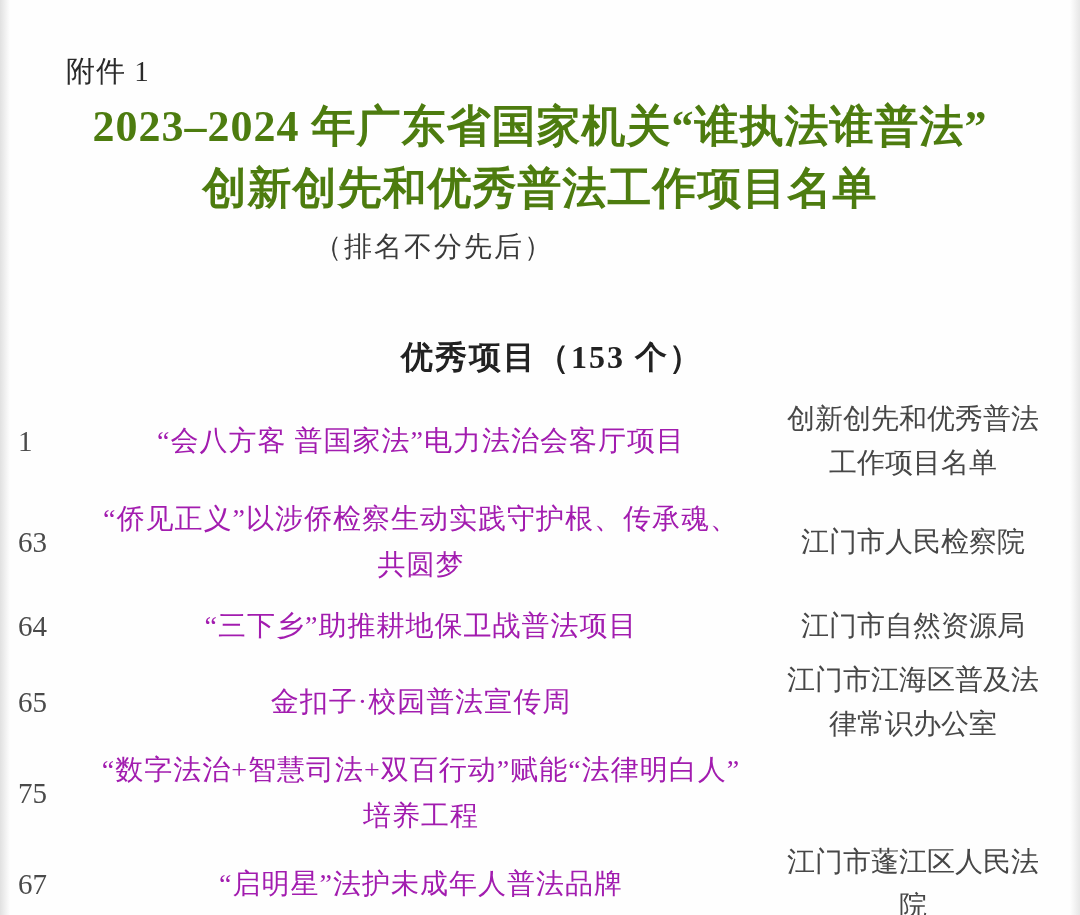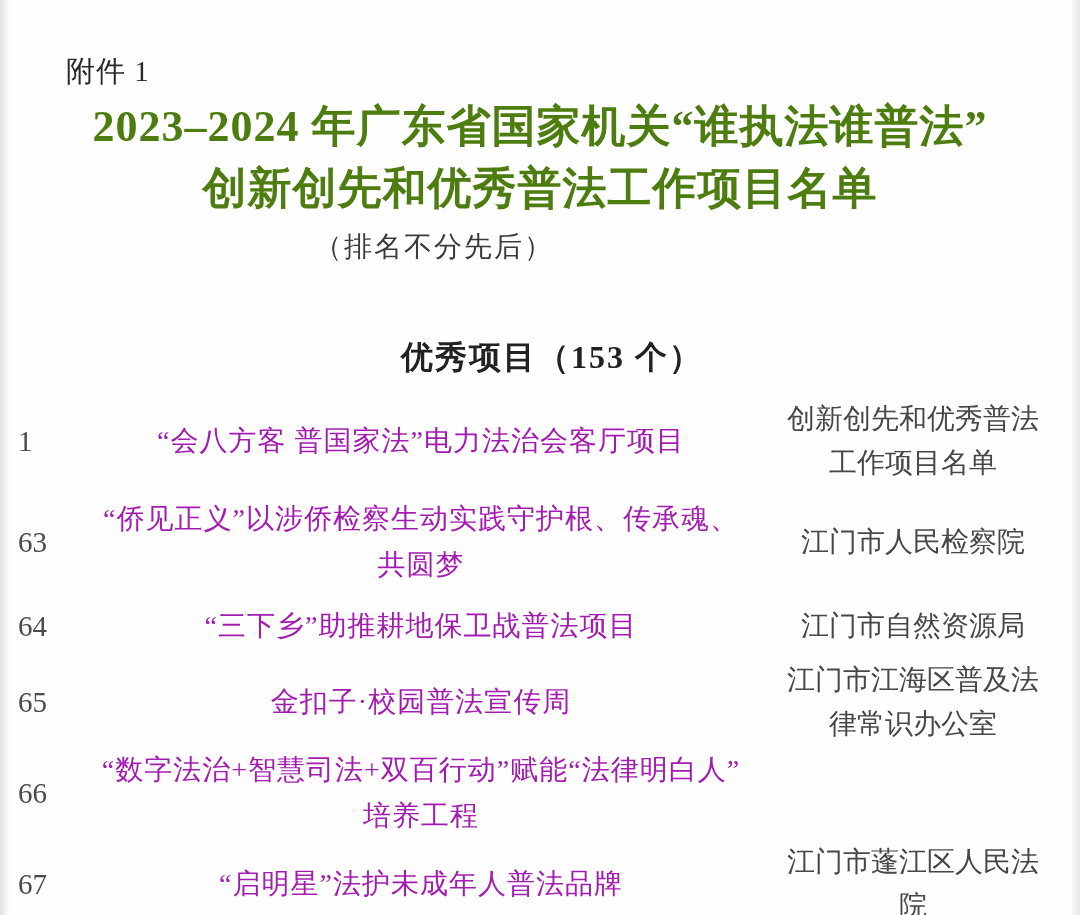--- a/index.html
+++ b/index.html
@@ -163,21 +163,21 @@
       <div class="cell-org"><span class="inner">江门市自然资源局</span></div>
     </div>
 
     <div class="row r3">
       <div class="cell-no">65</div>
       <div class="cell-project">金扣子·校园普法宣传周</div>
       <div class="cell-org"><span class="inner">江门市江海区普及法律常识办公室</span></div>
     </div>
 
     <div class="row r4">
-      <div class="cell-no">66</div>
+      <div class="cell-no">75</div>
       <div class="cell-project">“数字法治+智慧司法+双百行动”赋能“法律明白人”培养工程</div>
     </div>
 
     <div class="row r5">
       <div class="cell-no">67</div>
       <div class="cell-project">“启明星”法护未成年人普法品牌</div>
       <div class="cell-org"><span class="inner">江门市蓬江区人民法院</span></div>
     </div>
 
   </div>

